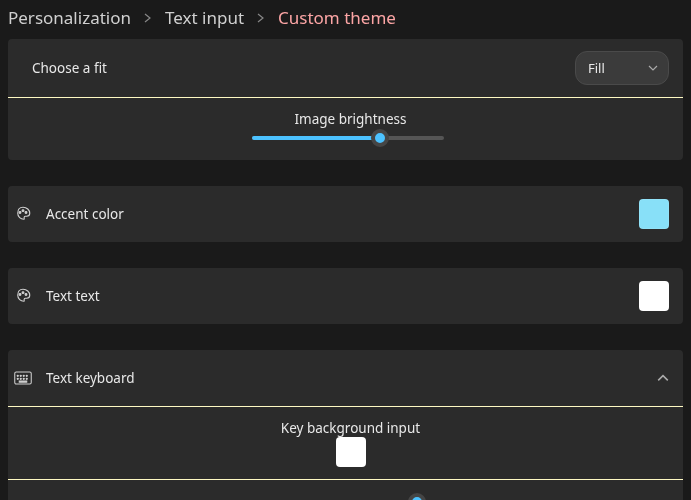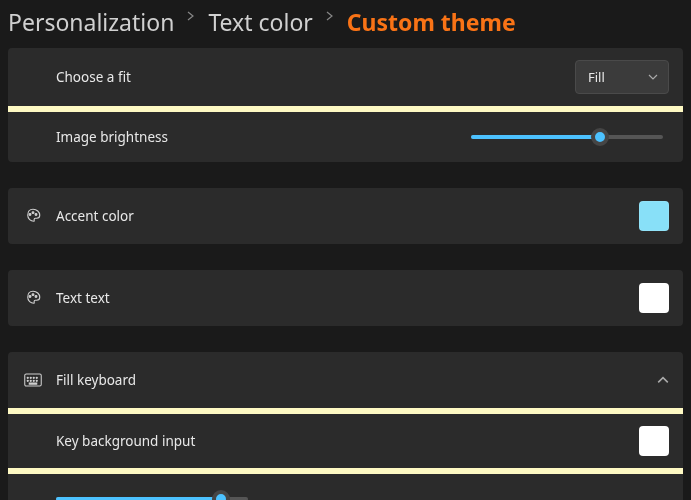--- a/index.html
+++ b/index.html
@@ -11,30 +11,31 @@
     body {
       background-color: #1a1a1a;
       color: #ffffff;
       width: 691px;
       height: 500px;
       overflow: hidden;
       padding: 0 8px 8px 8px;
     }
     .breadcrumb {
       display: flex;
+      align-items: center;
       padding: 6px 0 10px 0;
-      font-size: 23px;
+      font-size: 17px;
     }
     .breadcrumb-item {
       color: #d0d0d0;
       cursor: pointer;
     }
     .breadcrumb-item.current {
-      color: #f97316;
-      font-weight: 700;
+      color: #fca5a5;
+      font-weight: 400;
       cursor: default;
     }
     .breadcrumb-sep {
       margin: 0 12px;
       color: #888888;
       font-size: 14px;
     }
     .card {
       background-color: #2b2b2b;
       border-radius: 4px;
@@ -42,47 +43,48 @@
       padding: 0;
     }
     .row {
       display: flex;
       align-items: center;
       padding: 12px 14px;
       min-height: 56px;
       position: relative;
     }
     .row.sub {
-      padding-left: 48px;
+      padding-left: 24px;
     }
     .row.has-icon {
-      padding-left: 14px;
+      padding-left: 4px;
       margin-top: 26px;
     }
     .row + .row {
-      border-top: 6px solid #fef9c3;
+      border-top: 1px solid #fef9c3;
+      flex-direction: column;
     }
     .row-icon {
       width: 22px;
       height: 22px;
       margin-right: 12px;
       display: flex;
       align-items: center;
       justify-content: center;
       color: #d0d0d0;
     }
     .row-label {
       flex: 1;
       font-size: 13.5px;
       color: #e8e8e8;
     }
     .select {
       background-color: #3b3b3b;
       border: 1px solid #4a4a4a;
-      border-radius: 4px;
+      border-radius: 12px;
       padding: 7px 30px 7px 12px;
       color: #e8e8e8;
       font-size: 13px;
       min-width: 94px;
       position: relative;
       cursor: pointer;
       display: flex;
       align-items: flex-end;
     }
     .select-chevron {
@@ -143,21 +145,21 @@
 </head>
 <body>
 
 <div class="breadcrumb">
   <span class="breadcrumb-item">Personalization</span>
   <span class="breadcrumb-sep">
     <svg width="10" height="10" viewBox="0 0 10 10">
         <path d="M2 1 L7 5 L2 9" stroke="#888" stroke-width="1.2" fill="none"></path>
       </svg>
   </span>
-  <span class="breadcrumb-item">Text color</span>
+  <span class="breadcrumb-item">Text input</span>
   <span class="breadcrumb-sep">
     <svg width="10" height="10" viewBox="0 0 10 10">
         <path d="M2 1 L7 5 L2 9" stroke="#888" stroke-width="1.2" fill="none"></path>
       </svg>
   </span>
   <span class="breadcrumb-item current">Custom theme</span>
 </div>
 
 <div class="card">
   <div class="row sub">
@@ -220,21 +222,21 @@
           <circle cx="9" cy="6" r="0.8" fill="#d0d0d0"></circle>
           <circle cx="13" cy="6" r="0.8" fill="#d0d0d0"></circle>
           <circle cx="17" cy="6" r="0.8" fill="#d0d0d0"></circle>
           <circle cx="5" cy="10" r="0.8" fill="#d0d0d0"></circle>
           <circle cx="9" cy="10" r="0.8" fill="#d0d0d0"></circle>
           <circle cx="13" cy="10" r="0.8" fill="#d0d0d0"></circle>
           <circle cx="17" cy="10" r="0.8" fill="#d0d0d0"></circle>
           <rect x="7" y="13" width="10" height="1.6" fill="#d0d0d0"></rect>
         </svg>
     </div>
-    <div class="row-label">Fill keyboard</div>
+    <div class="row-label">Text keyboard</div>
     <span class="chevron-up">
       <svg width="12" height="12" viewBox="0 0 10 10">
           <path d="M1 7 L5 3 L9 7" stroke="#aaa" stroke-width="1.3" fill="none"></path>
         </svg>
     </span>
   </div>
   <div class="row sub">
     <div class="row-label">Key background input</div>
     <div class="swatch" style="background-color: rgb(255, 255, 255);"></div>
   </div>

